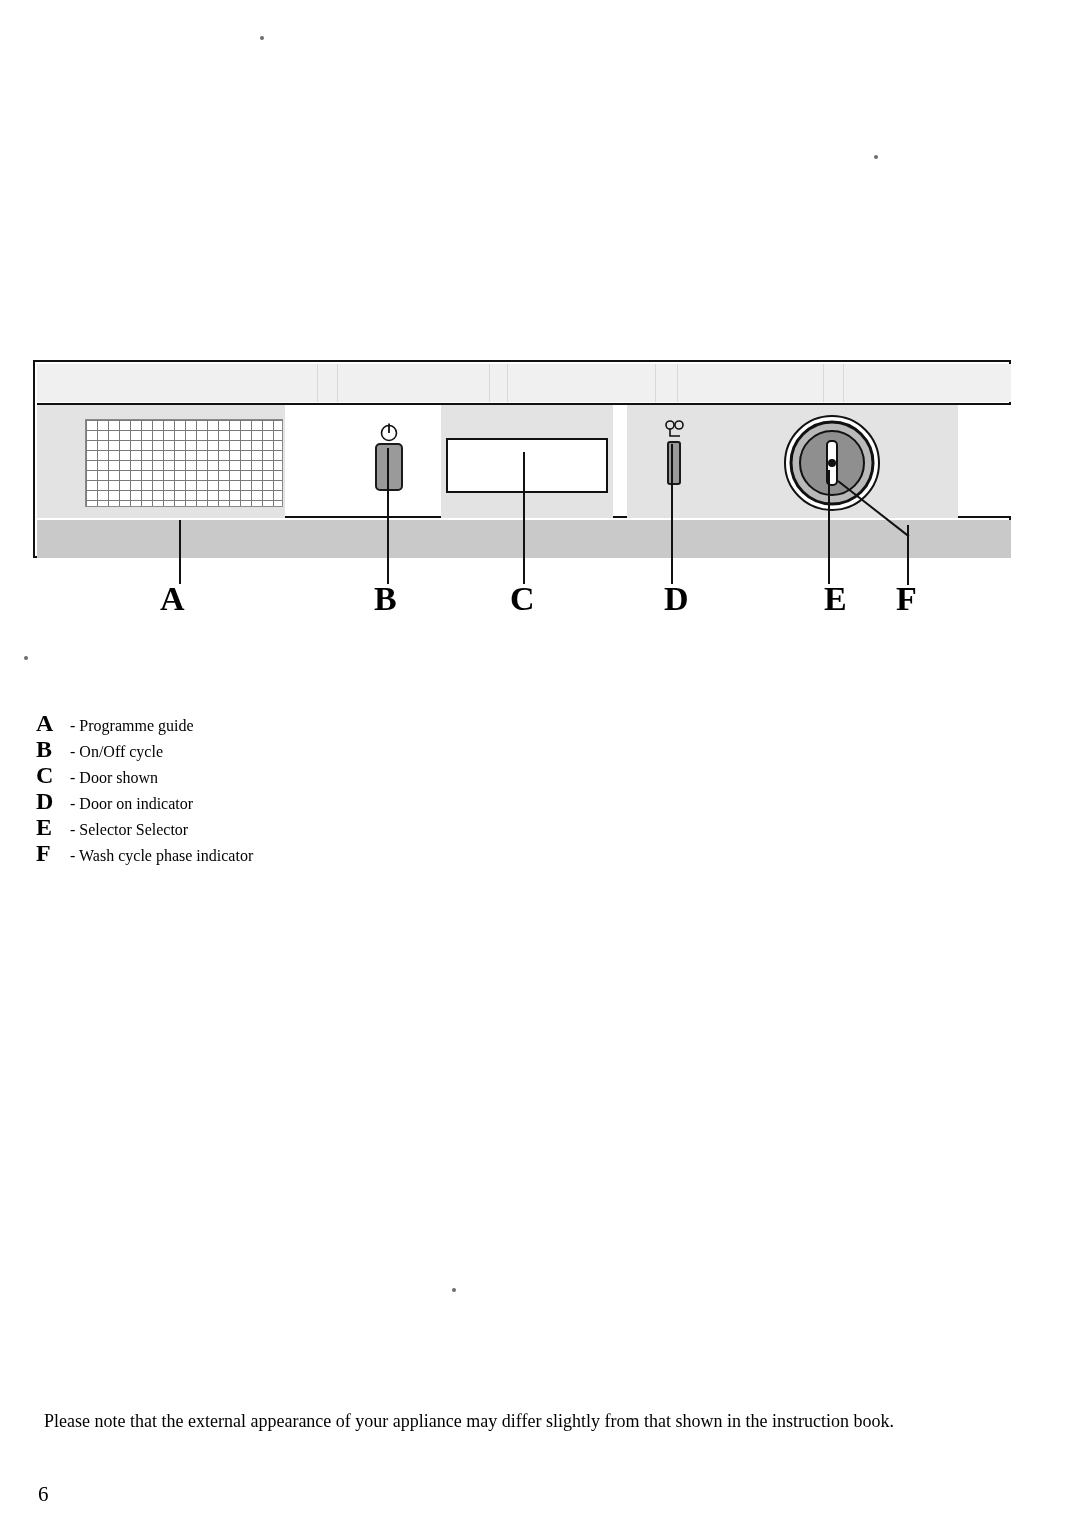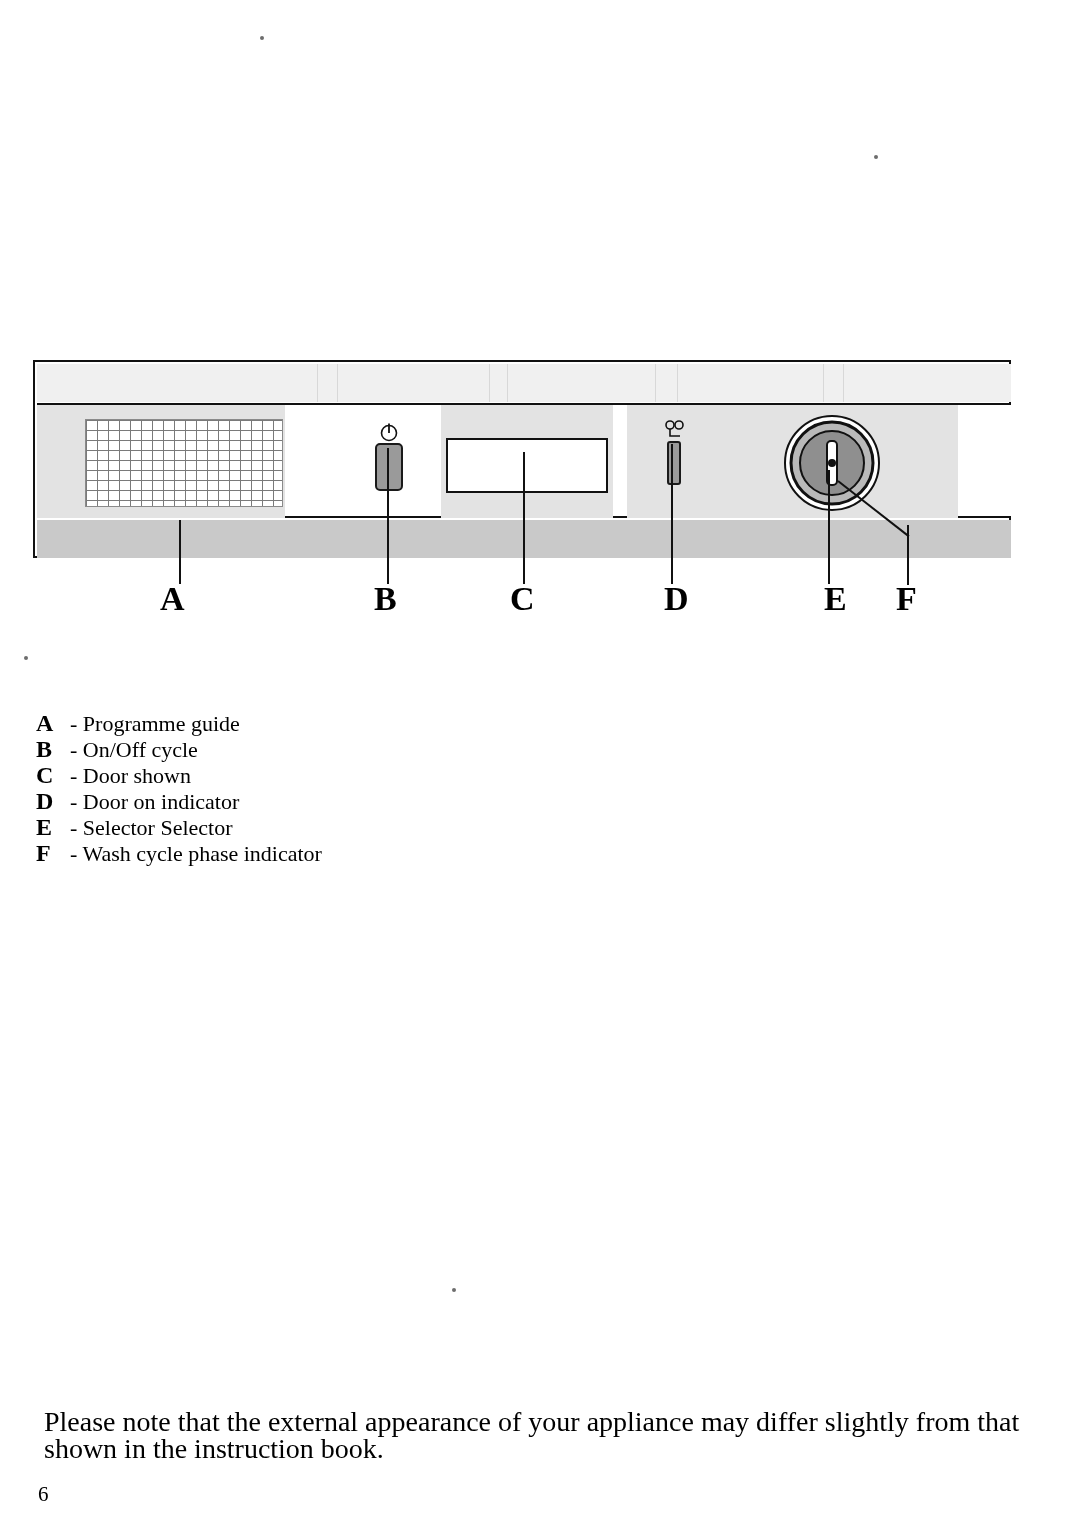--- a/index.html
+++ b/index.html
@@ -199,32 +199,32 @@
   }
   .legend-letter {
     width: 34px;
     font-family: "Liberation Serif", serif;
     font-weight: bold;
     font-size: 24px;
     line-height: 26px;
   }
   .legend-text {
     font-family: "Liberation Serif", serif;
-    font-size: 22px;
+    font-size: 16px;
     line-height: 26px;
   }
 
   
   #footnote {
     position: absolute;
     left: 44px;
     top: 1408px;
     width: 980px;
     font-family: "Liberation Serif", serif;
-    font-size: 28px;
+    font-size: 18px;
     line-height: 27px;
   }
   #page-number {
     position: absolute;
     left: 38px;
     top: 1482px;
     font-family: "Liberation Serif", serif;
     font-size: 21px;
   }
 </style>

